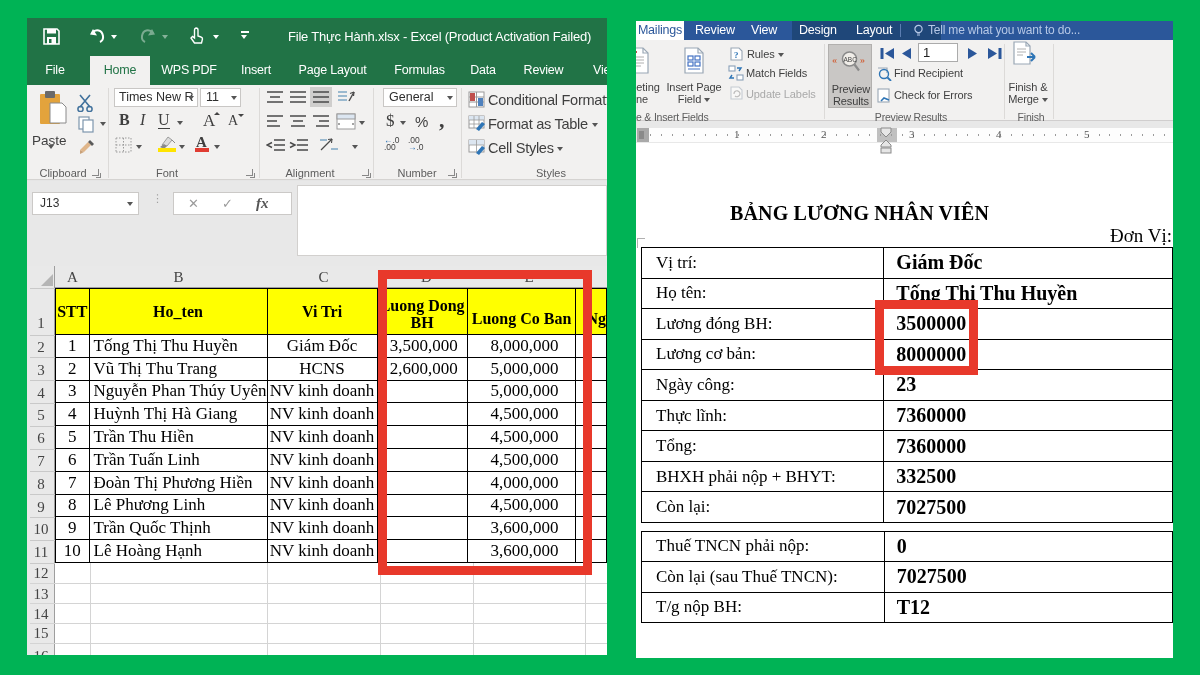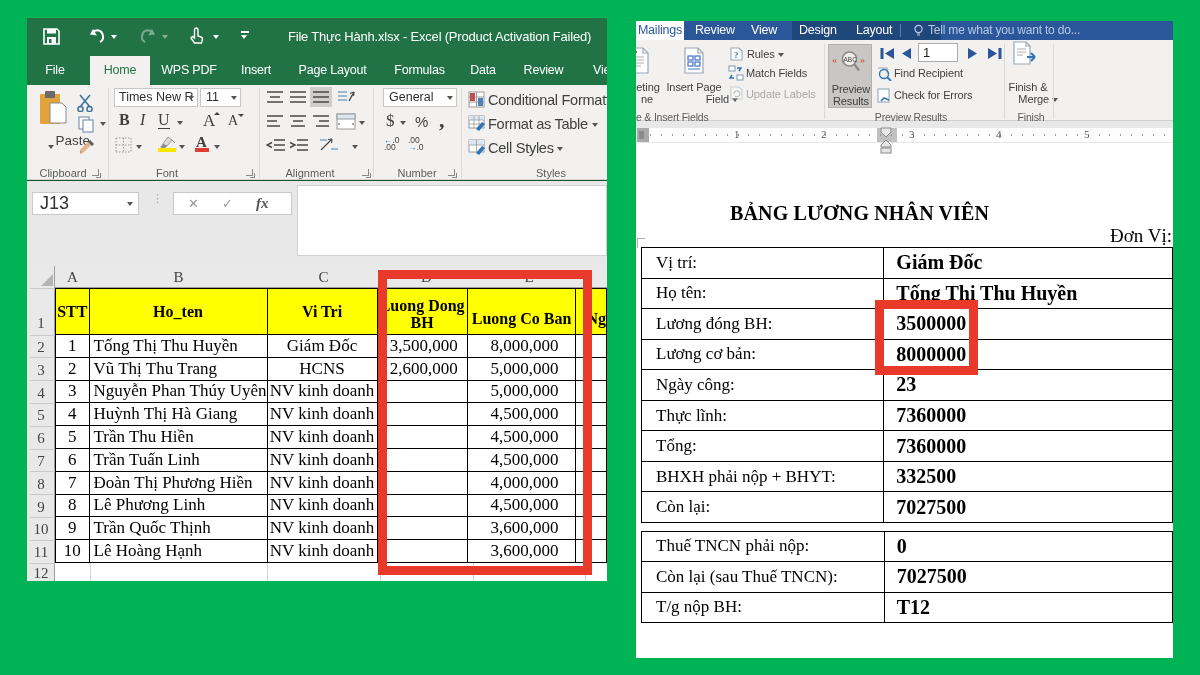--- a/index.html
+++ b/index.html
@@ -1,41 +1,41 @@
 <!DOCTYPE html>
 <html><head>
 <meta charset="utf-8">
 <style>
   * { margin:0; padding:0; box-sizing:border-box; }
   html,body { width:1200px; height:675px; overflow:hidden; }
   body { background:#00b355; font-family:"Liberation Sans", sans-serif; position:relative; }
   .abs { position:absolute; }
   .serif { font-family:"Liberation Serif", serif; }
   
-  #excel { left:27px; top:18px; width:580px; height:563px; background:#14532d; overflow:hidden; }
+  #excel { left:27px; top:18px; width:580px; height:637px; background:#e5e5e5; overflow:hidden; }
   #xl-title { left:0; top:0; width:580px; height:38px; background:#217346; }
   #xl-tabs { left:0; top:38px; width:580px; height:29px; background:#217346; }
   .xl-tab { position:absolute; top:0; height:29px; line-height:29px; color:#fff; font-size:12.5px; letter-spacing:-0.2px; white-space:nowrap; }
   #xl-ribbon { left:0; top:67px; width:580px; height:95px; background:#f2f1f0; border-bottom:1px solid #d5d3d1; }
   .gsep { position:absolute; width:1px; background:#dcdad8; top:3px; height:90px; }
   .glabel { position:absolute; top:82px; font-size:11px; color:#5c5c5c; }
   .launcher { position:absolute; top:84px; width:10px; height:10px; }
   .launcher:before { content:""; position:absolute; left:0; top:0; width:6px; height:6px; border-left:1px solid #888; border-top:1px solid #888; transform:rotate(180deg); }
   .launcher:after { content:""; position:absolute; right:1px; bottom:1px; width:4px; height:4px; border-right:1px solid #888; border-bottom:1px solid #888; }
   #xl-fstrip { left:0; top:163px; width:580px; height:85px; background:#e8e8e8; }
   #xl-grid { left:0; top:248px; width:580px; height:389px; background:#fff; }
   
   #word { left:636px; top:21px; width:537px; height:637px; background:#fff; overflow:hidden; }
   #wd-tabs { left:0; top:0; width:537px; height:19px; background:#2b579a; }
   .wd-tab { position:absolute; top:0; height:19px; line-height:19px; color:#fff; font-size:12.5px; letter-spacing:-0.2px; white-space:nowrap; }
   #wd-ribbon { left:0; top:19px; width:537px; height:81px; background:#f2f1f0; border-bottom:1px solid #d0cece; }
   #wd-ruler { left:0; top:106px; width:537px; height:16px; background:#e8e8e8; }
   #wd-page { left:0; top:122px; width:537px; height:515px; background:#fff; }
   .wr-line1 { position:absolute; top:41px; font-size:11px; letter-spacing:-0.1px; color:#3f3f3f; text-align:center; }
-  .wr-line2 { position:absolute; top:53px; font-size:11px; letter-spacing:-0.1px; color:#3f3f3f; text-align:right; }
+  .wr-line2 { position:absolute; top:53px; font-size:11px; letter-spacing:-0.1px; color:#3f3f3f; text-align:center; }
   .wr-small { position:absolute; font-size:11px; letter-spacing:-0.1px; color:#3f3f3f; white-space:nowrap; }
   
   .xh { top:1px; height:20px; line-height:20px; text-align:center; font-size:15px; color:#444; }
   .xr { left:3px; width:22px; text-align:center; font-size:15px; color:#444; font-family:"Liberation Serif",serif; }
   .xgl-h { position:absolute; left:3px; width:577px; height:1px; background:#d4d4d4; }
   .xrl { position:absolute; left:3px; width:25px; height:1px; background:#c9c9c9; }
   .xgl-v { position:absolute; top:296px; width:1px; height:94px; background:#d4d4d4; }
   .xtbl { border-collapse:collapse; table-layout:fixed; font-size:17px; color:#000; }
   .xtbl td { border:1px solid #000; height:22.8px; padding:0; text-align:center; overflow:hidden; white-space:nowrap; }
   .xtbl td:nth-child(2) { text-align:left; padding-left:4px; }
@@ -105,21 +105,21 @@
     <div class="gsep" style="left:81px"></div>
     <div class="gsep" style="left:232px"></div>
     <div class="gsep" style="left:346px"></div>
     <div class="gsep" style="left:434px"></div>
 
     <svg class="abs" style="left:11px;top:6px" width="30" height="36" viewBox="0 0 30 36">
       <rect x="2" y="3" width="20" height="30" rx="1" fill="#e3a33c"></rect>
       <rect x="7" y="0" width="10" height="7" rx="1" fill="#6a6a6a"></rect>
       <path d="M12 12 h12 l4 4 v16 h-16 z" fill="#fff" stroke="#8a8a8a" stroke-width="1"></path>
     </svg>
-    <div class="abs" style="left:5px;top:48px;width:58px;text-align:right;font-size:13.5px;color:#3f3f3f">Paste</div>
+    <div class="abs" style="left:5px;top:48px;width:58px;text-align:left;font-size:13.5px;color:#3f3f3f">Paste</div>
     <div class="abs tri" style="left:21px;top:60.0px"></div>
     <svg class="abs" style="left:50px;top:9px" width="22" height="18" viewBox="0 0 22 18">
       <path d="M3 1 L13 13 M13 1 L3 13" stroke="#41719c" stroke-width="1.6" fill="none"></path>
       <circle cx="3.5" cy="15" r="2.6" fill="none" stroke="#41719c" stroke-width="1.5"></circle>
       <circle cx="12.5" cy="15" r="2.6" fill="none" stroke="#41719c" stroke-width="1.5"></circle>
     </svg>
     <svg class="abs" style="left:51px;top:31px" width="18" height="17" viewBox="0 0 18 17">
       <rect x="1" y="1" width="10" height="12" fill="#fff" stroke="#7d96ad" stroke-width="1.2"></rect>
       <rect x="5" y="4" width="10" height="12" fill="#fff" stroke="#7d96ad" stroke-width="1.2"></rect>
     </svg>
@@ -229,21 +229,21 @@
     <svg class="abs" style="left:441px;top:54px" width="18" height="17" viewBox="0 0 18 17">
       <rect x="1" y="1" width="15" height="12" fill="#fff" stroke="#9a9a9a"></rect>
       <rect x="1" y="1" width="15" height="5" fill="#dce6f1"></rect>
       <path d="M1 6 h15 M8.5 1 v12" stroke="#9a9a9a" stroke-width="0.8"></path>
       <path d="M8 14 L14 7 l3 2 -6 7 z" fill="#2e75b6"></path>
     </svg>
     <div class="wr-small" style="left:461px;top:55px;font-size:14.6px;letter-spacing:-0.3px;white-space:nowrap">Cell Styles <span class="tri" style="margin-bottom:2px"></span></div>
     <div class="glabel" style="left:494px;width:60px;text-align:center">Styles</div>
   </div>
   <div class="abs" id="xl-fstrip">
-    <div class="abs" style="left:5px;top:11px;width:107px;height:23px;background:#fff;border:1px solid #cbc9c7;font-size:18px;color:#333;line-height:21px;padding-left:7px">J13<span class="tri" style="position:absolute;right:5px;top:9px"></span></div>
+    <div class="abs" style="left:5px;top:11px;width:107px;height:23px;background:#fff;border:1px solid #cbc9c7;font-size:12px;color:#333;line-height:21px;padding-left:7px">J13<span class="tri" style="position:absolute;right:5px;top:9px"></span></div>
     <div class="abs" style="left:125px;top:15px;width:3px;height:16px;color:#a0a0a0;font-size:11px;line-height:5px;letter-spacing:0">⋮</div>
     <div class="abs" style="left:146px;top:11px;width:119px;height:23px;background:#fff;border:1px solid #cbc9c7">
       <span style="position:absolute;left:14px;top:3px;color:#9a9a9a;font-size:13px">✕</span>
       <span style="position:absolute;left:48px;top:3px;color:#9a9a9a;font-size:13px">✓</span>
       <span class="serif" style="position:absolute;left:82px;top:2px;color:#555;font-size:15px;font-style:italic;font-weight:bold">fx</span>
     </div>
     <div class="abs" style="left:270px;top:4px;width:310px;height:71px;background:#fff;border:1px solid #d2d0ce"></div>
   </div>
   <div class="abs" id="xl-grid">
 

